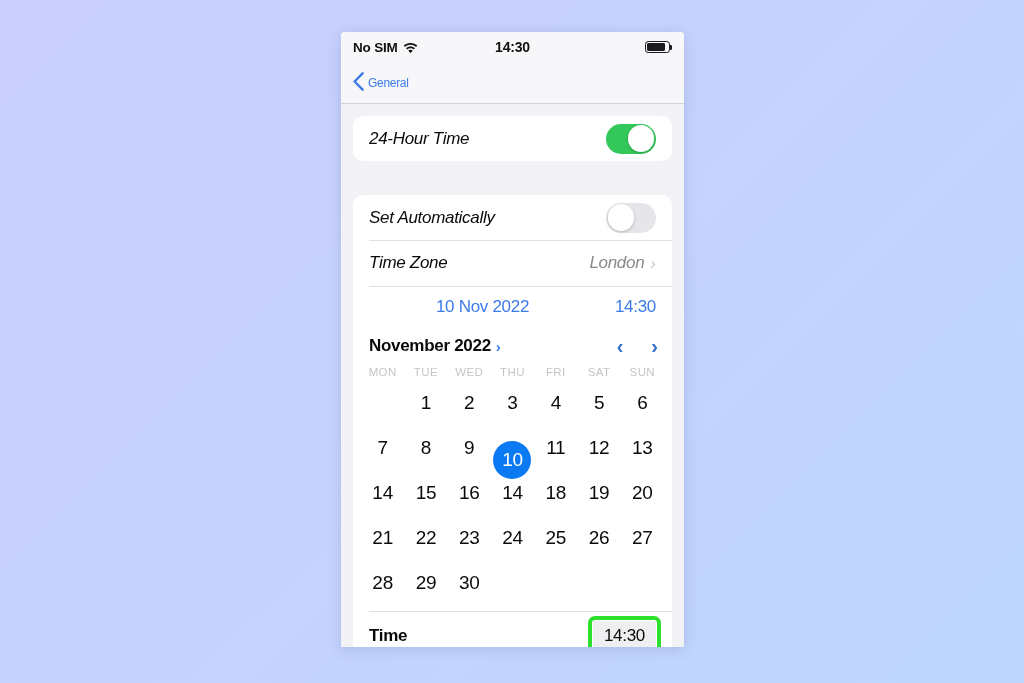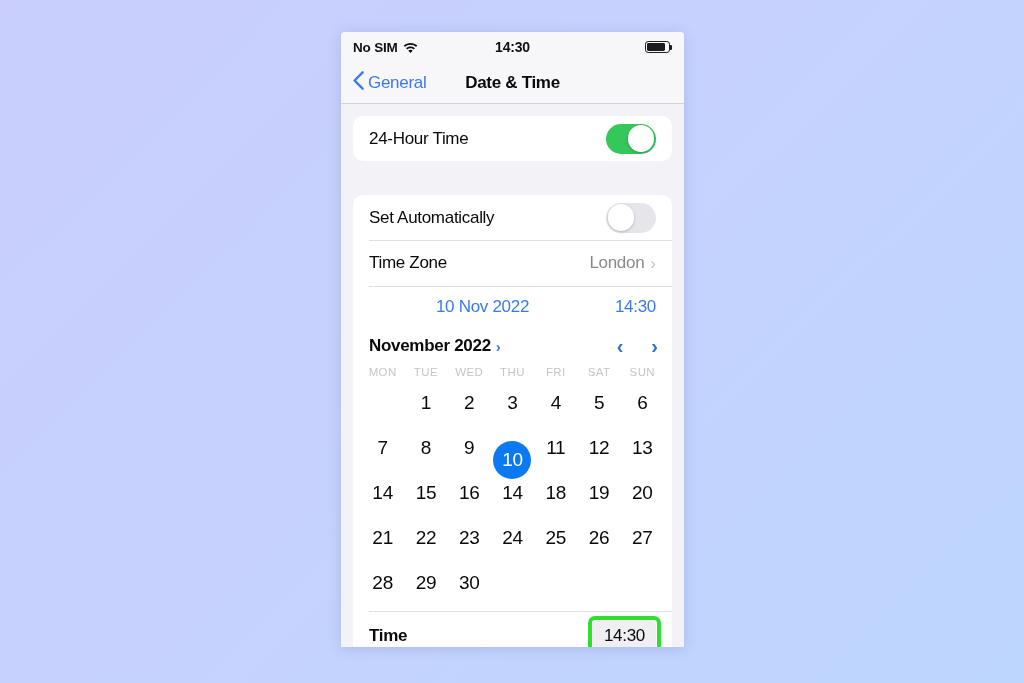--- a/index.html
+++ b/index.html
@@ -93,21 +93,21 @@
     display: flex;
     align-items: center;
     position: relative;
     padding: 0 12px;
   }
   #navbar .back {
     display: flex;
     align-items: center;
     gap: 4px;
     color: #3B7BE8;
-    font-size: 17px;
+    font-size: 12px;
     letter-spacing: -0.3px;
     cursor: pointer;
     z-index: 2;
   }
   #navbar .nav-title {
     position: absolute;
     left: 0; right: 0;
     text-align: center;
     font-size: 17px;
     font-weight: 700;
@@ -131,20 +131,21 @@
   }
   .gap { height: 34px; }
   .top-gap { height: 12px; }
 
   .row {
     display: flex;
     align-items: center;
     padding: 0 16px;
     min-height: 45px;
     position: relative;
+    font-style: italic;
   }
   .row .label {
     font-size: 17px;
     color: #0a0a0a;
     letter-spacing: -0.3px;
   }
   .row .spacer { flex: 1; }
   .row .value {
     font-size: 17px;
     color: #8A8A8E;
@@ -349,21 +350,20 @@
 
   <div id="navbar">
     <div class="back">
       <span>
         <svg width="11" height="19" viewBox="0 0 11 19" aria-hidden="true">
           <path d="M9.6 1.3L1.6 9.5l8 8.2" stroke="#3B7BE8" stroke-width="2.4" fill="none" stroke-linecap="round" stroke-linejoin="round"></path>
         </svg>
       </span>
       <span>General</span>
     </div>
-    <div class="nav-title">Date &amp; Time</div>
   </div>
 
   <div id="content">
 
     <div class="top-gap"></div>
 
     <div class="card">
       <div class="row">
         <span class="label">24-Hour Time</span>
         <span class="spacer"></span>

